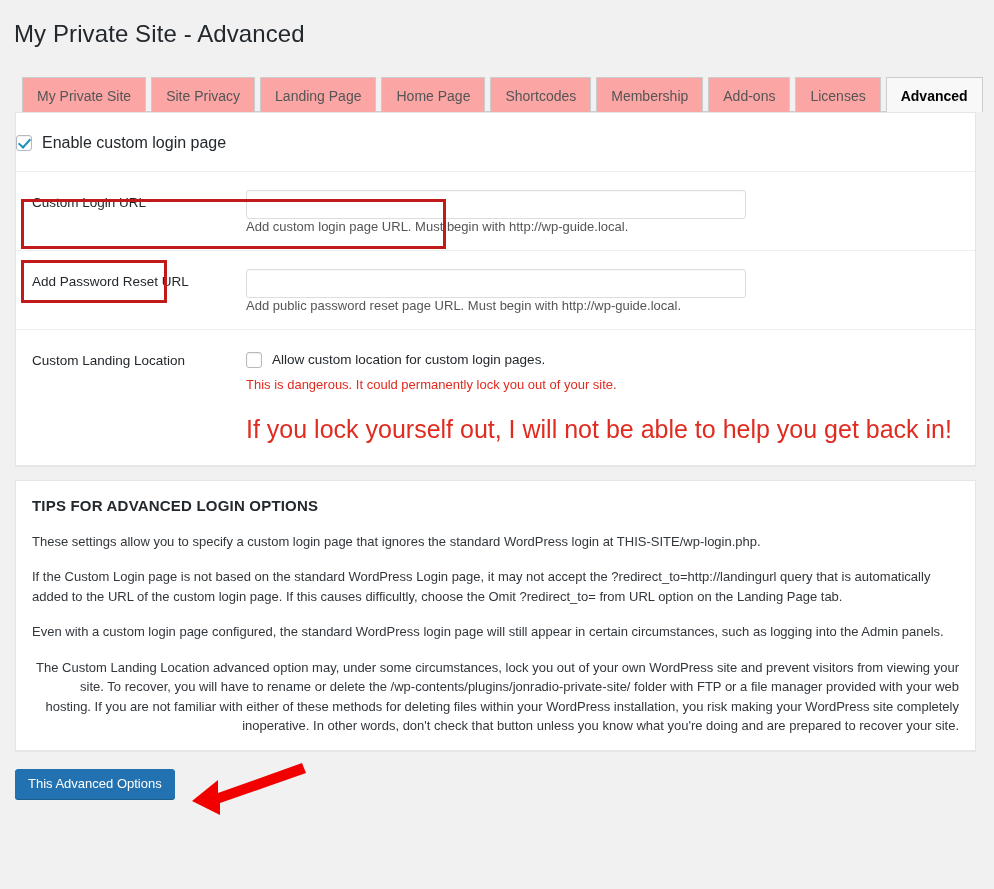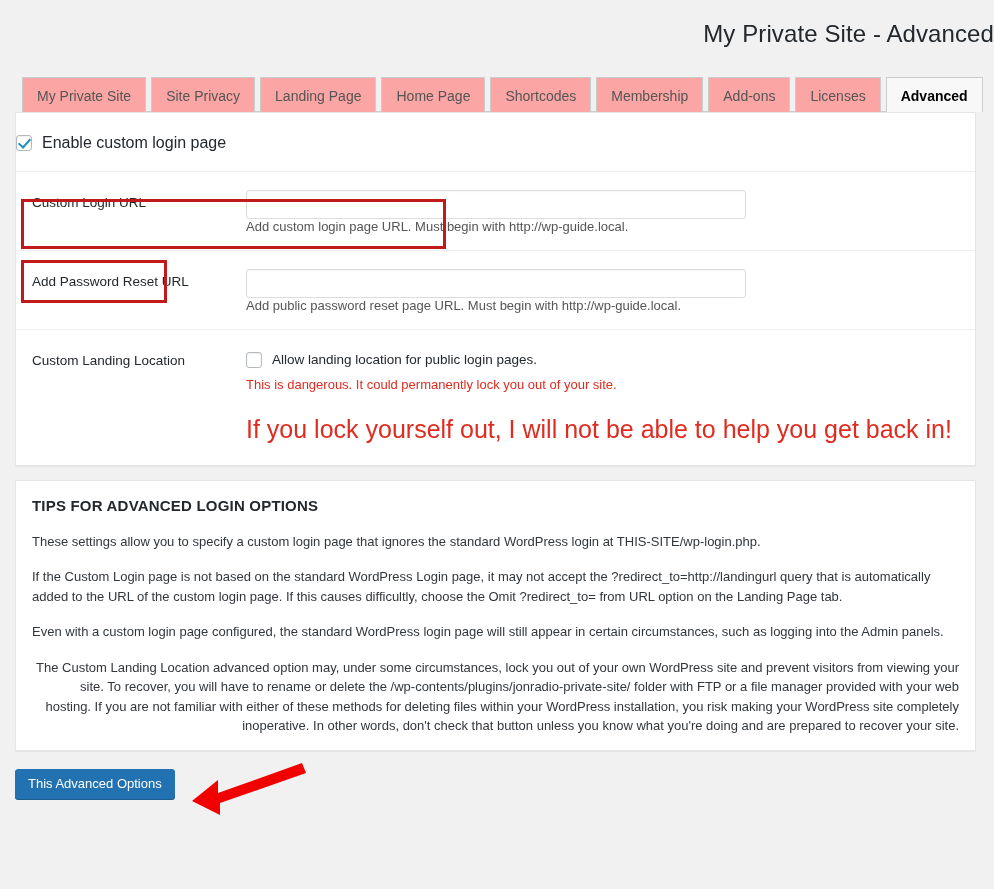--- a/index.html
+++ b/index.html
@@ -16,24 +16,23 @@
     overflow: hidden;
     position: relative;
   }
 
   
   .page-title {
     font-size: 24px;
     font-weight: normal;
     color: #23282d;
     margin: 0;
-    padding: 18px 0 0 14px;
+    padding: 18px 12px 0 14px;
     line-height: 1.3;
     letter-spacing: 0.1px;
-    text-align: right;
   }
 
   
   .tab-wrap {
     margin: 27px 0 0 22px;
     padding-right: 18px;
     position: relative;
     height: 36px;
   }
   .tab-strip {
@@ -339,21 +338,21 @@
       <input class="text-input" type="text" value="" style="">
       <div class="help-text">Add public password reset page URL. Must begin with http://wp-guide.local.</div>
     </div>
   </div>
 
   <div class="form-row">
     <div class="row-label">Custom Landing Location</div>
     <div class="row-field row-checkbox-row">
       <label class="cb-line">
         <span class="cb"></span>
-        <span class="cb-label small">Allow landing location for public login pages.</span>
+        <span class="cb-label small">Allow custom location for custom login pages.</span>
       </label>
       <div class="warn-small">This is dangerous. It could permanently lock you out of your site.</div>
       <div class="warn-big">If you lock yourself out, I will not be able to help you get back in!</div>
     </div>
   </div>
 
 </div>
 
 <div class="panel tips-panel">
   <h2>TIPS FOR ADVANCED LOGIN OPTIONS</h2>

